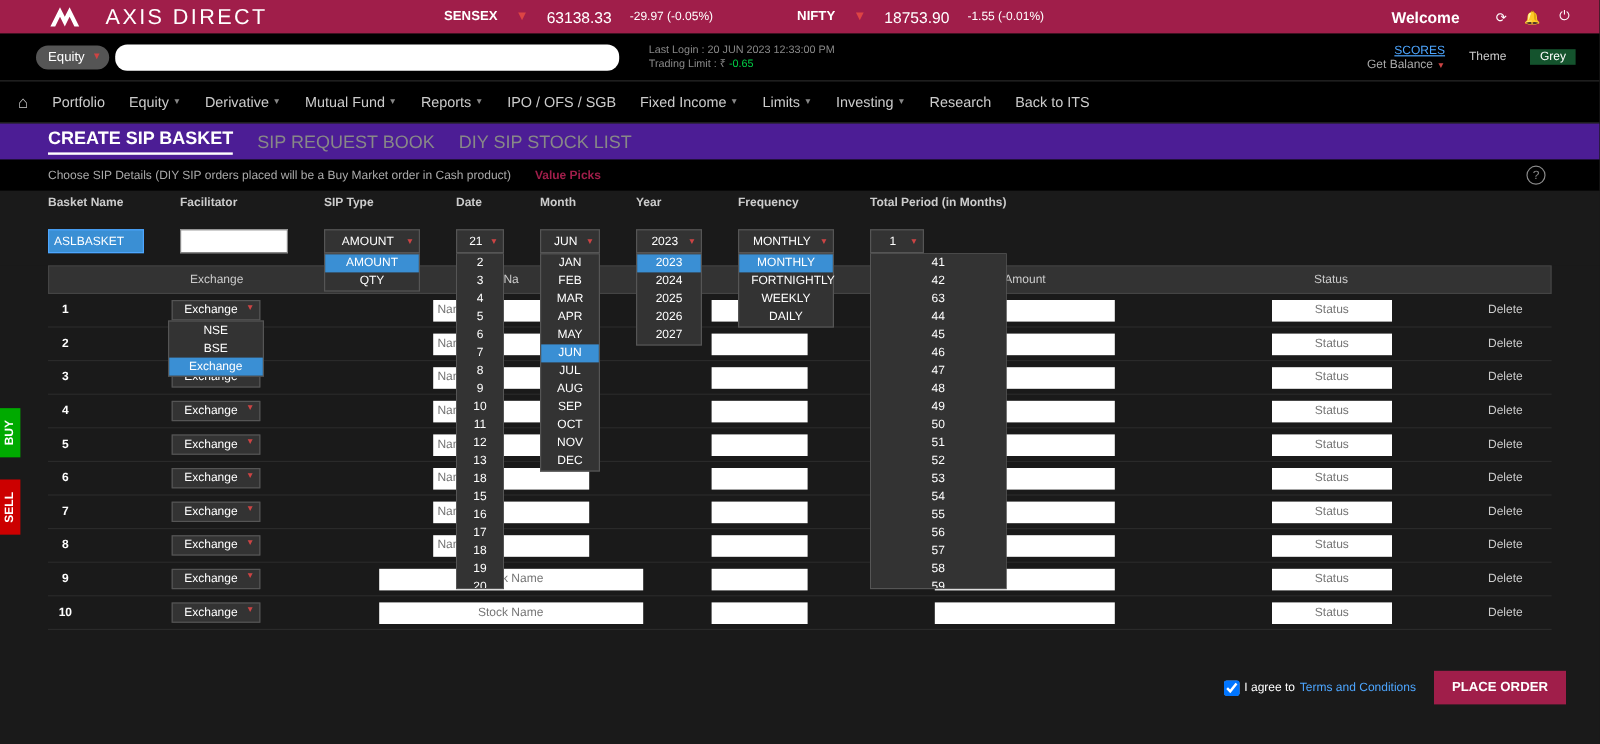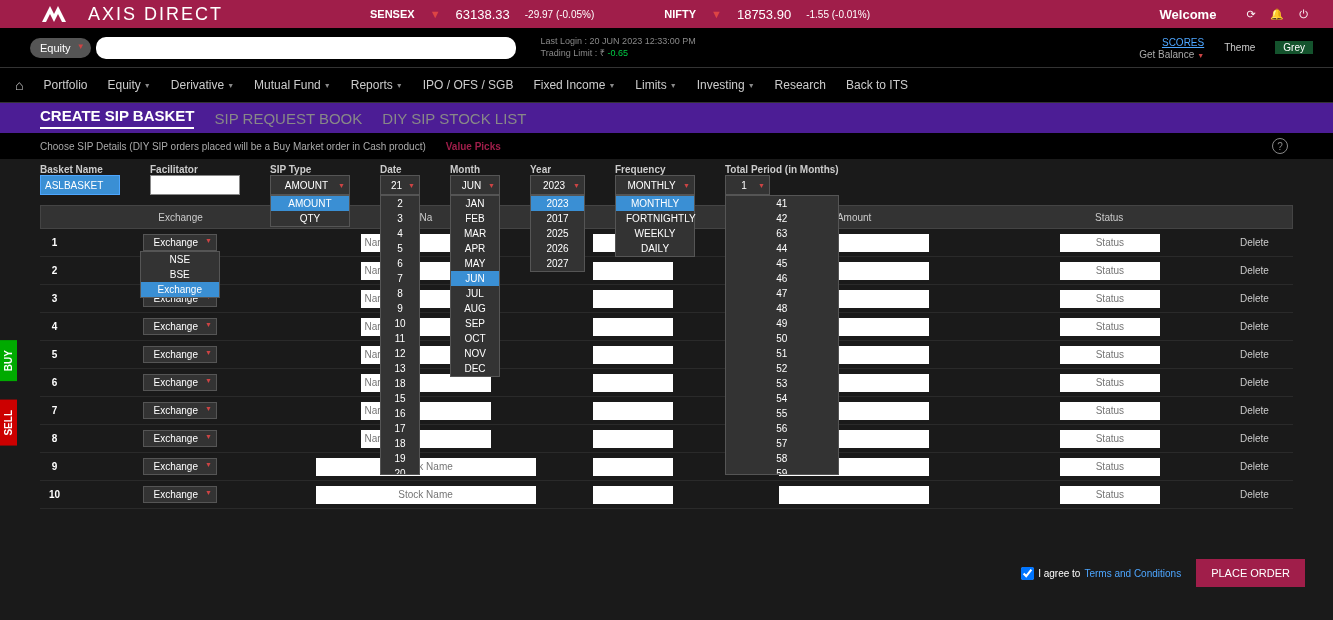--- a/index.html
+++ b/index.html
@@ -27,21 +27,21 @@
 .nav-item{color:#ccc;font-size:12px;cursor:pointer;display:flex;align-items:center;gap:3px}
 .nav-item .caret{font-size:7px;color:#888}
 .home-icon{font-size:14px}
 .sub-nav{background:#4c1d95;height:30px;display:flex;align-items:center;padding:0 40px;gap:20px;font-size:15px}
 .sub-nav-item{color:#888;cursor:pointer}
 .sub-nav-item.active{color:#fff;font-weight:bold;border-bottom:2px solid #fff;padding-bottom:3px}
 .instruction-bar{background:#000;padding:5px 40px;display:flex;align-items:center;gap:20px;font-size:10px;color:#aaa}
 .value-picks{color:#a01e4a;font-weight:bold}
 .help-icon{margin-left:auto;color:#888;border:1px solid #888;border-radius:50%;width:16px;height:16px;display:flex;align-items:center;justify-content:center;font-size:10px;margin-right:5px}
 .form-row{background:#1a1a1a;padding:5px 40px 10px;display:flex;gap:30px;position:relative}
-.form-group{display:flex;flex-direction:column;gap:0}
+.form-group{display:flex;flex-direction:column;gap:16px}
 .form-label{font-size:10px;color:#ccc;font-weight:bold}
 .form-input{background:#fff;border:1px solid #4da6ff;height:20px;width:80px;font-size:10px;padding:0 4px;color:#000}
 .form-input.plain{border:1px solid #888;background:#fff;width:90px}
 .dropdown-btn{background:#333;border:1px solid #555;color:#fff;height:20px;padding:0 15px 0 8px;font-size:10px;position:relative;cursor:pointer;display:flex;align-items:center;justify-content:center}
 .dropdown-btn .caret-red{position:absolute;right:4px;color:#c44;font-size:7px}
 .dropdown-list{position:absolute;background:#333;border:1px solid #555;z-index:100;top:100%;left:0;min-width:100%}
 .dropdown-list.scroll{max-height:280px;overflow-y:auto}
 .dropdown-item{padding:2px 10px;font-size:10px;color:#fff;text-align:center;cursor:pointer;white-space:nowrap}
 .dropdown-item.selected{background:#3a8fd4}
 .table-container{padding:0 40px}
@@ -65,21 +65,21 @@
 .filler-input{background:#fff;border:none;height:18px;width:80px}
 .amount-cell{width:310px;display:flex;justify-content:center}
 .amount-input{background:#fff;border:none;height:18px;width:150px}
 .status-cell{width:220px;display:flex;justify-content:center}
 .status-input{background:#fff;border:none;height:18px;width:100px;font-size:10px;text-align:center;color:#888}
 .delete-cell{width:80px;text-align:center}
 .delete-link{color:#ccc;cursor:pointer;font-size:10px}
 .footer-bar{position:absolute;bottom:25px;right:20px;display:flex;align-items:center;gap:15px;padding:8px}
 .agree-check{display:flex;align-items:center;gap:4px;font-size:10px;color:#fff}
 .terms-link{color:#4da6ff;cursor:pointer}
-.place-order-btn{background:#a01e4a;color:#fff;border:none;padding:8px 15px;font-size:11px;font-weight:normal;cursor:pointer}
+.place-order-btn{background:#a01e4a;color:#fff;border:none;padding:8px 15px;font-size:11px;font-weight:bold;cursor:pointer}
 .side-buy{position:absolute;left:0;top:340px;background:#0a0;color:#fff;writing-mode:vertical-rl;transform:rotate(180deg);padding:10px 3px;font-size:10px;font-weight:bold;cursor:pointer}
 .side-sell{position:absolute;left:0;top:400px;background:#c00;color:#fff;writing-mode:vertical-rl;transform:rotate(180deg);padding:10px 3px;font-size:10px;font-weight:bold;cursor:pointer}
 .limit-neg{color:#0c4}
 .dropdown-wrap{position:relative}
 ::-webkit-scrollbar{width:6px}
 ::-webkit-scrollbar-thumb{background:#666;border-radius:3px}
 ::-webkit-scrollbar-track{background:#222}
 </style>
 </head>
 <body>
@@ -224,21 +224,21 @@
       </div>
   </div>
   <div class="form-group dropdown-wrap">
     <span class="form-label">Year</span>
     <div class="dropdown-btn" style="width:55px">
         <span>2023</span>
         <span class="caret-red">▼</span>
       </div>
     <div class="dropdown-list" id="year-list" style="width:55px">
         <div class="dropdown-item selected">2023</div>
-        <div class="dropdown-item">2017</div>
+        <div class="dropdown-item">2024</div>
         <div class="dropdown-item">2025</div>
         <div class="dropdown-item">2026</div>
         <div class="dropdown-item">2027</div>
       </div>
   </div>
   <div class="form-group dropdown-wrap">
     <span class="form-label">Frequency</span>
     <div class="dropdown-btn" style="width:80px">
         <span>MONTHLY</span>
         <span class="caret-red">▼</span>

